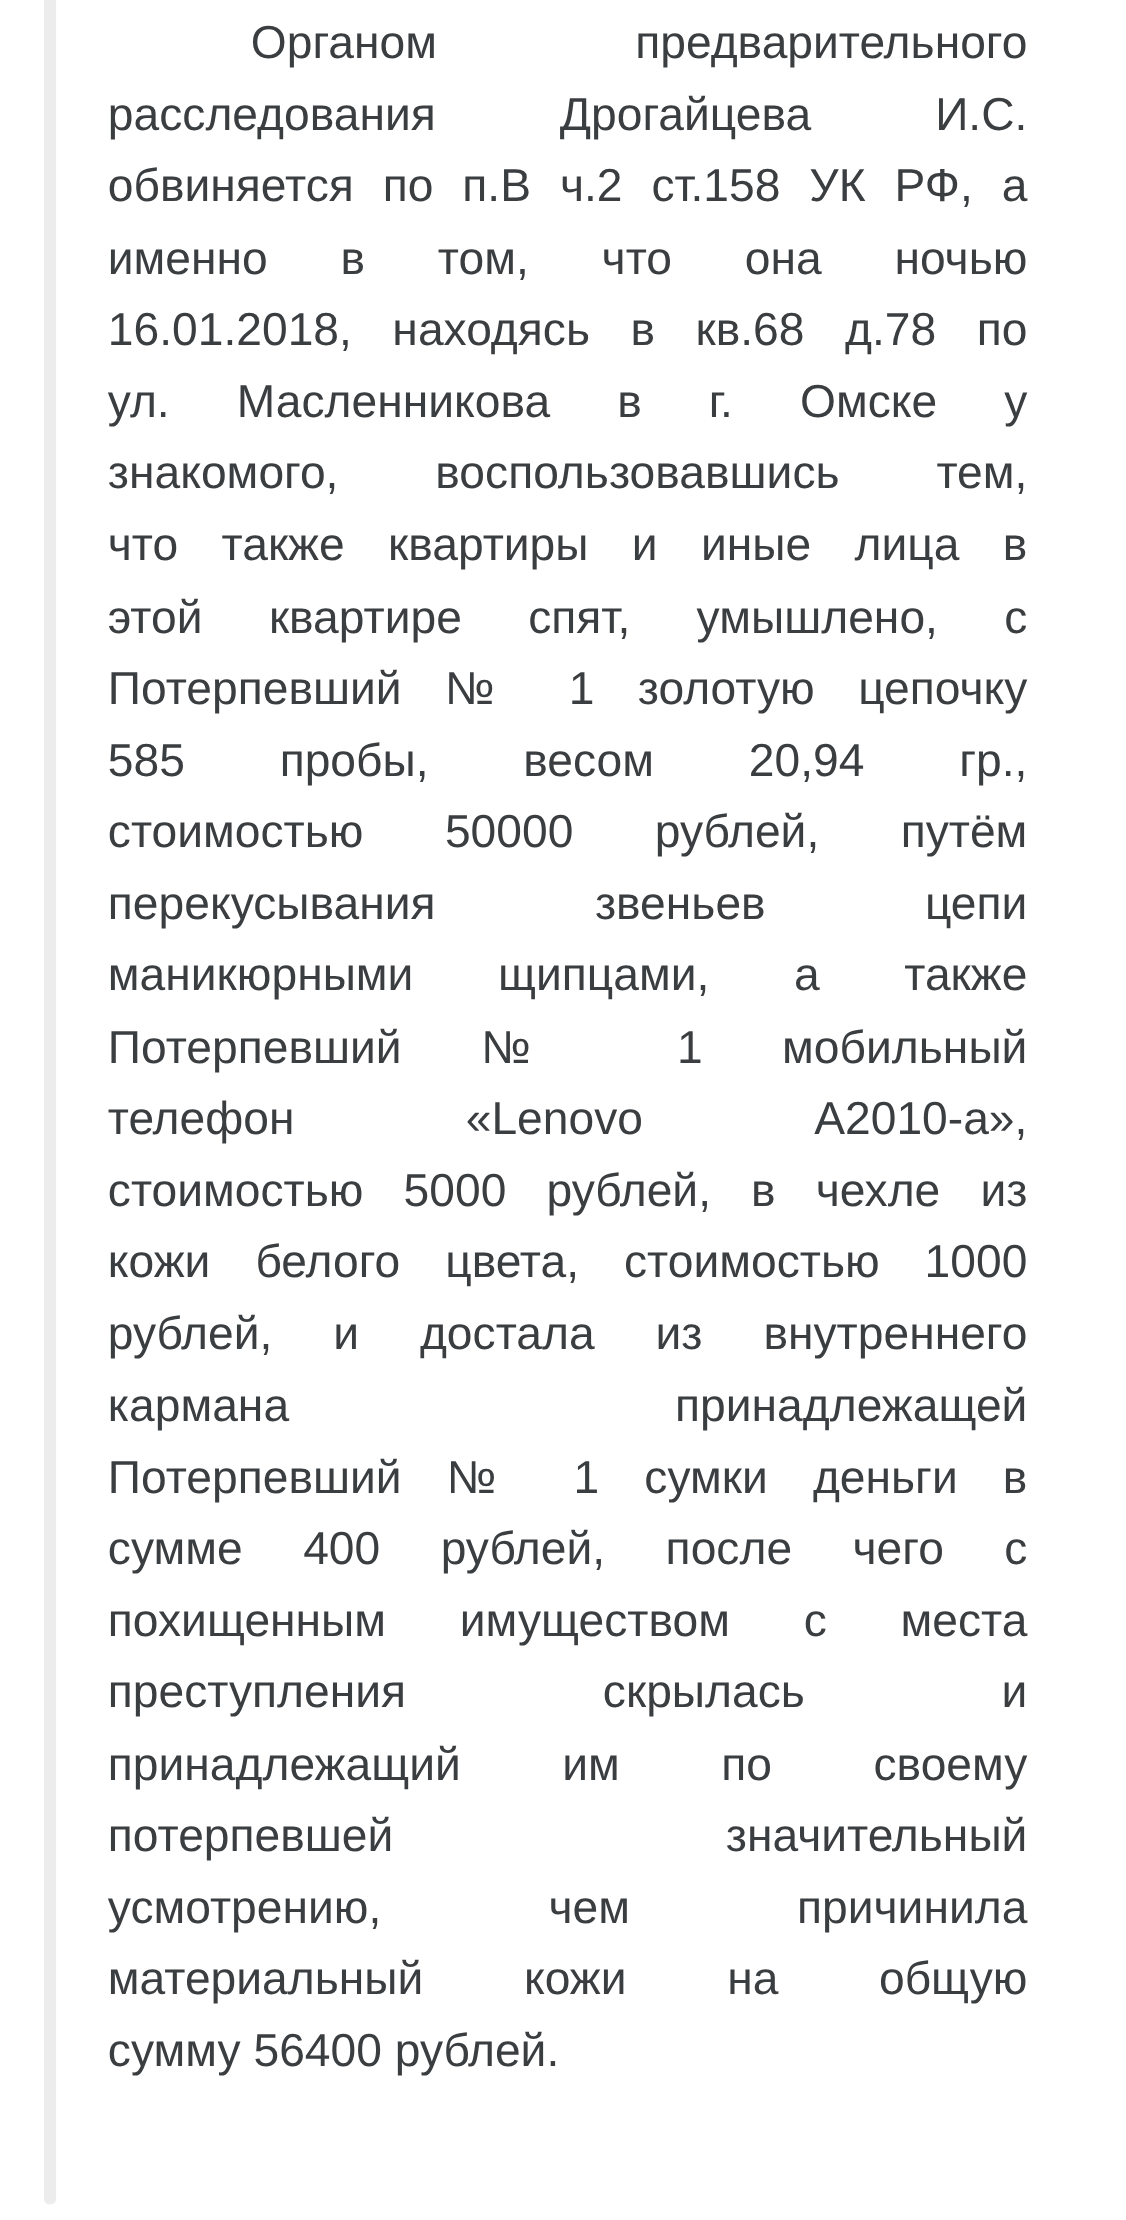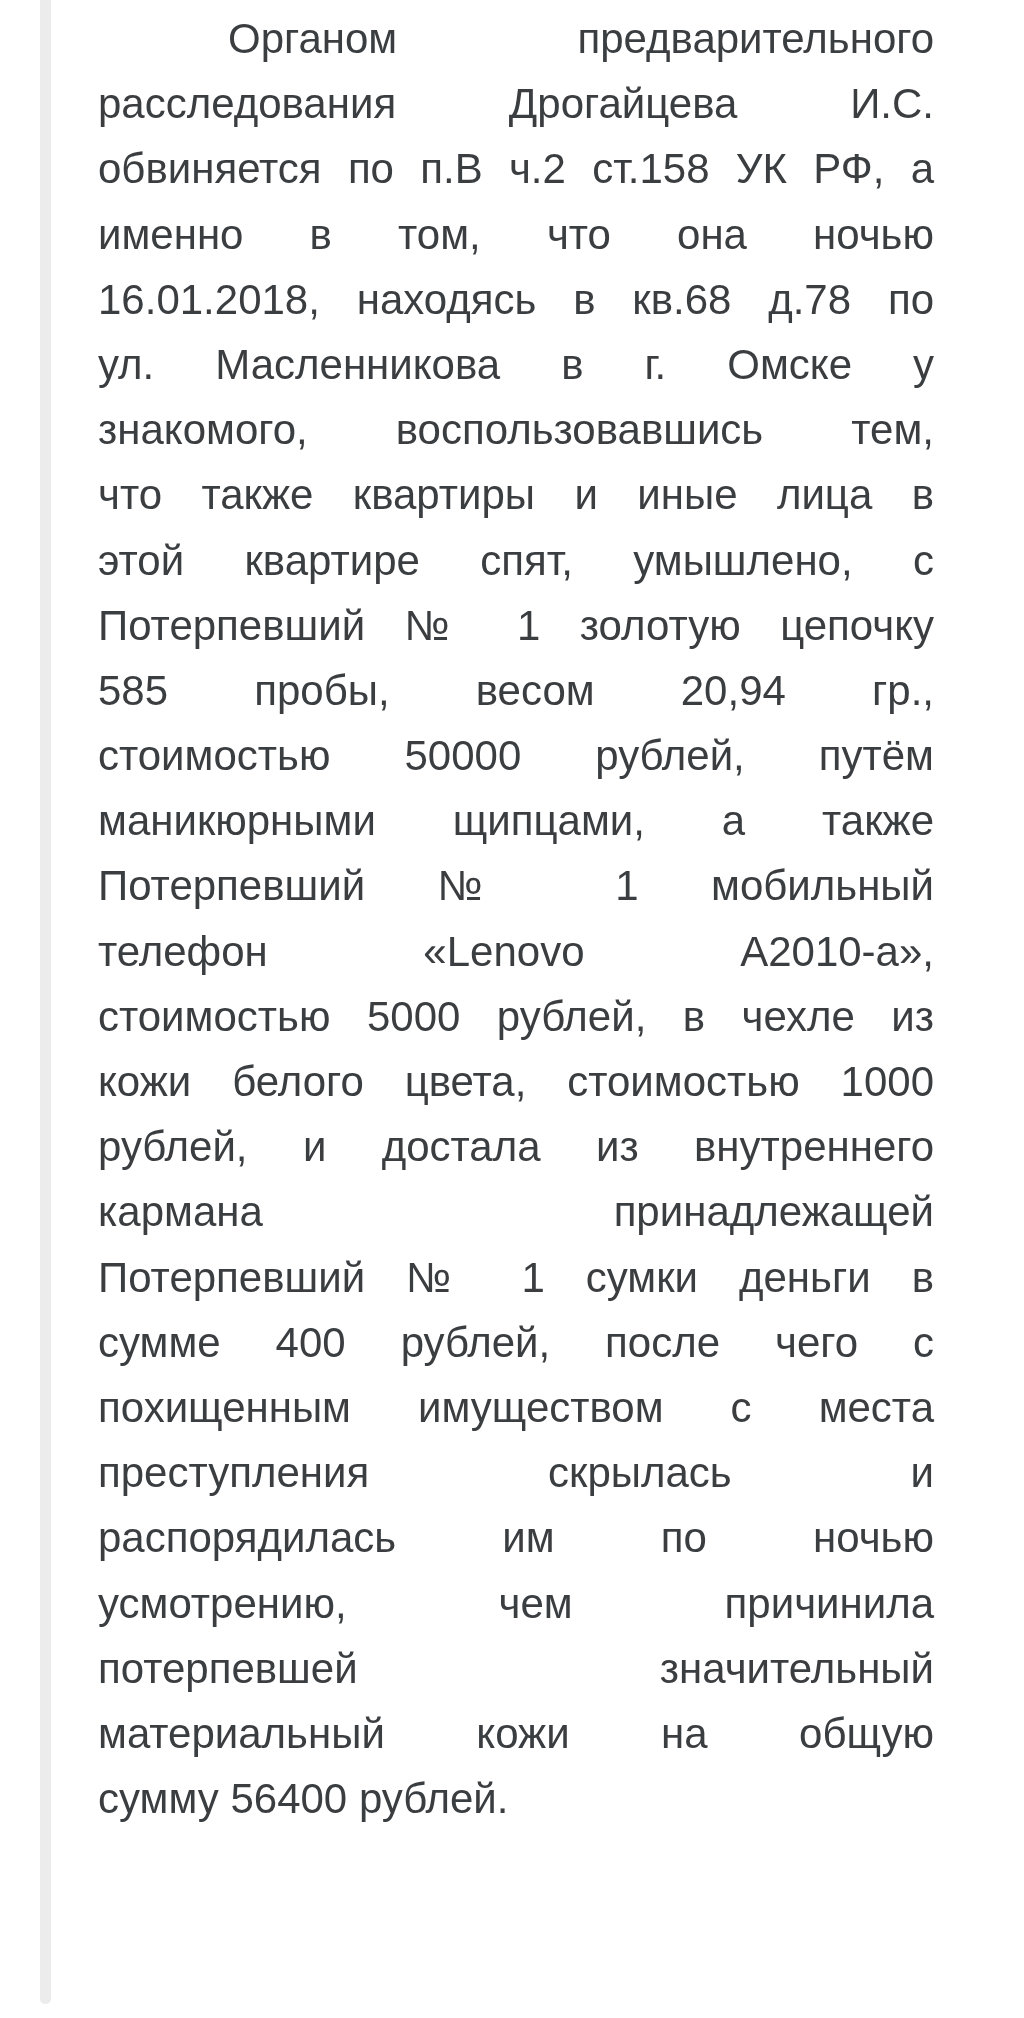--- a/index.html
+++ b/index.html
@@ -57,29 +57,30 @@
     <div class="line">обвиняется по п.В ч.2 ст.158 УК РФ, а</div>
     <div class="line">именно в том, что она ночью</div>
     <div class="line">16.01.2018, находясь в кв.68 д.78 по</div>
     <div class="line">ул. Масленникова в г. Омске у</div>
     <div class="line">знакомого, воспользовавшись тем,</div>
     <div class="line">что также квартиры и иные лица в</div>
     <div class="line">этой квартире спят, умышлено, с</div>
     <div class="line">Потерпевший № 1 золотую цепочку</div>
     <div class="line">585 пробы, весом 20,94 гр.,</div>
     <div class="line">стоимостью 50000 рублей, путём</div>
+    <div class="line">перекусывания звеньев цепи</div>
     <div class="line">маникюрными щипцами, а также</div>
     <div class="line">Потерпевший № 1 мобильный</div>
     <div class="line">телефон «Lenovo А2010-а»,</div>
     <div class="line">стоимостью 5000 рублей, в чехле из</div>
     <div class="line">кожи белого цвета, стоимостью 1000</div>
     <div class="line">рублей, и достала из внутреннего</div>
     <div class="line">кармана принадлежащей</div>
     <div class="line">Потерпевший № 1 сумки деньги в</div>
     <div class="line">сумме 400 рублей, после чего с</div>
     <div class="line">похищенным имуществом с места</div>
     <div class="line">преступления скрылась и</div>
-    <div class="line">распорядилась им по ночью</div>
+    <div class="line">принадлежащий им по своему</div>
+    <div class="line">потерпевшей значительный</div>
     <div class="line">усмотрению, чем причинила</div>
-    <div class="line">потерпевшей значительный</div>
     <div class="line">материальный кожи на общую</div>
     <div class="line last">сумму 56400 рублей.</div>
   </div>
 
 </body></html>

